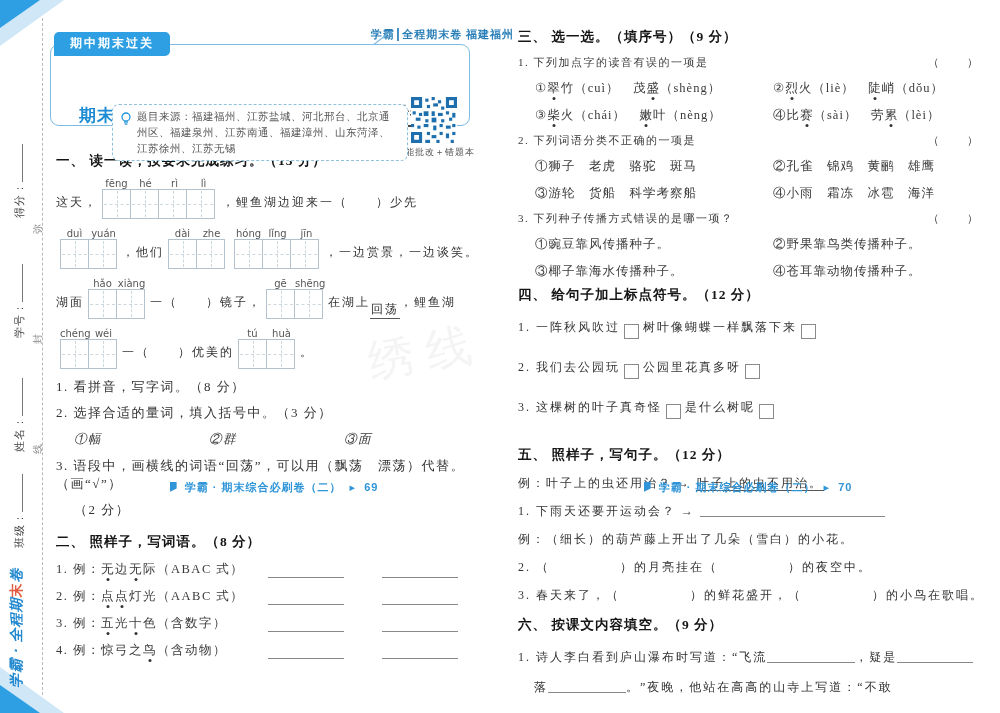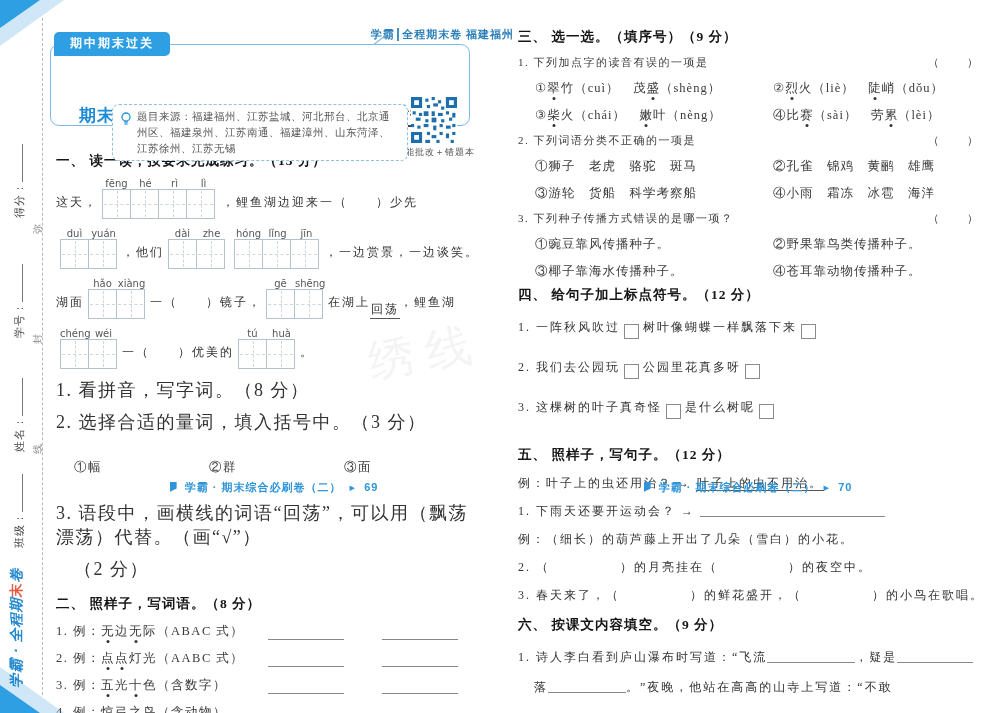--- a/index.html
+++ b/index.html
@@ -65,41 +65,41 @@
     position:absolute; left:64px; top:104px; width:296px; min-height:40px; z-index:2;
     border:1px dashed #8fc1dd; border-radius:7px; background:#fff;
     font-size:10.5px; color:#555; padding:4px 8px 4px 24px; line-height:1.5; letter-spacing:0.5px;
   }
   #bulb { position:absolute; left:7px; top:7px; }
 
   
   #lp-content { position:absolute; left:8px; right:4px; top:148px; }
   #rp-content { position:absolute; left:6px; right:4px; top:24px; }
   .sec-h { font-family:Liberation Serif, serif; font-weight:bold; font-size:13.5px; color:#151515; letter-spacing:1px; margin:4px 0 8px; }
-  .subq { font-size:18px; letter-spacing:1.5px; margin:8px 0; color:#333; }
+  .subq { font-size:13px; letter-spacing:1.5px; margin:8px 0; color:#333; }
   .indent { padding-left:18px; }
 
   .prow { display:flex; align-items:flex-end; margin:4px 0 9px; flex-wrap:nowrap; }
   .ptext { font-size:12px; letter-spacing:2px; padding-bottom:8px; white-space:nowrap; color:#333; }
   .pbg { display:inline-flex; flex-direction:column; margin:0 4px; flex:none; }
   .pyrow { display:flex;align-items:center; }
   .pyrow span { width:29px; text-align:center; font-size:10px; color:#555; font-family:"DejaVu Sans",sans-serif; }
   .cellrow { display:flex; }
   .cell { width:29px; height:30px; border:1px solid #b3c2cd; margin-left:-1px; position:relative; background:#fff; }
   .cell:first-child { margin-left:0; }
   .cell::before { content:""; position:absolute; left:1px; right:1px; top:50%; border-top:1px dashed #ccd7de; }
   .cell::after  { content:""; position:absolute; top:1px; bottom:1px; left:50%; border-left:1px dashed #ccd7de; }
 
   .ul { border-bottom:1px solid #555; padding:0 1px; }
   .dot { display:inline-block; position:relative; }
   .dot::after { content:""; position:absolute; bottom:-3px; left:50%; transform:translateX(-50%); width:3px; height:3px; border-radius:50%; background:#333; }
   .blank { display:inline-block; border-bottom:1px solid #888; height:13px; vertical-align:-2px; }
   .psq { display:inline-block; width:15px; height:15px; border:1px solid #8a8a8a; margin:0 4px; vertical-align:-3px; flex:none; }
 
-  .optrow3 { display:flex; padding-left:18px; margin:25px 0; font-size:12.5px; letter-spacing:1.5px; }
+  .optrow3 { display:flex; padding-left:18px; margin:9px 0; font-size:12.5px; letter-spacing:1.5px;font-style:italic; }
   .optrow3 span { width:135px; }
 
   .w-item { display:flex; align-items:flex-end; margin:10px 0; font-size:12.5px; letter-spacing:1.5px; }
   .w-item .wlab { flex:none; width:212px; }
   .w-item .blank { width:84px; margin-right:38px; }
 
   .q { margin-bottom:6px; }
   .q-stem { display:flex; justify-content:space-between; font-size:11px; letter-spacing:1.5px; margin-top:9px; }
   .ansbox { letter-spacing:2px; color:#444; }
   .q-opts { display:flex; padding-left:17px; margin-top:10px; font-size:12.5px; letter-spacing:1px; }

